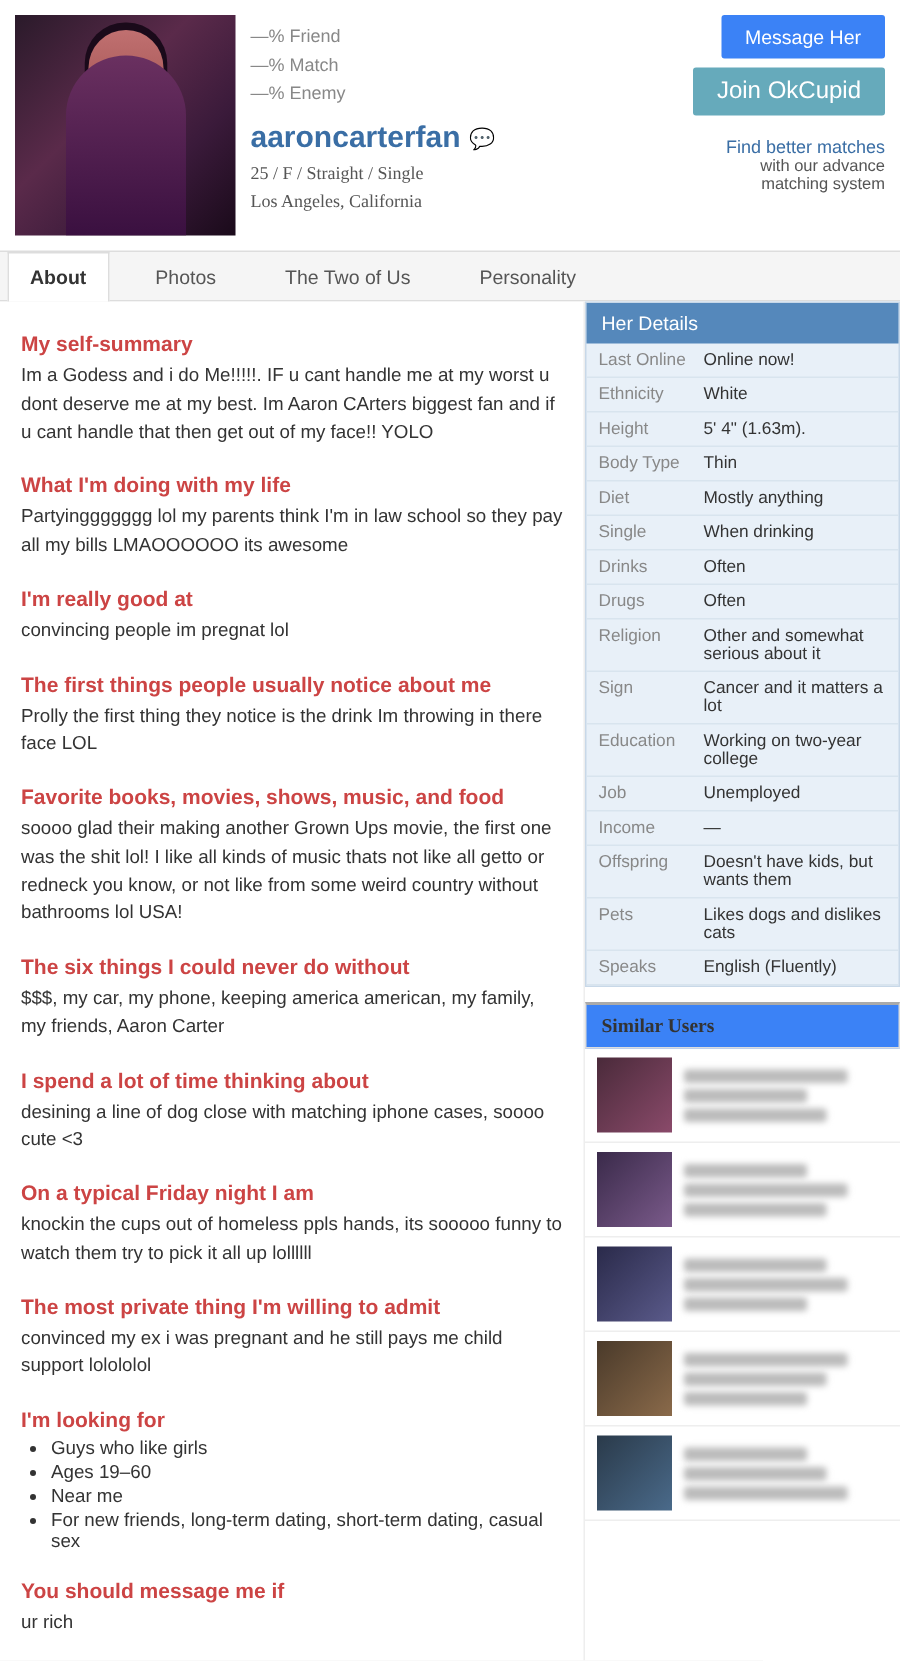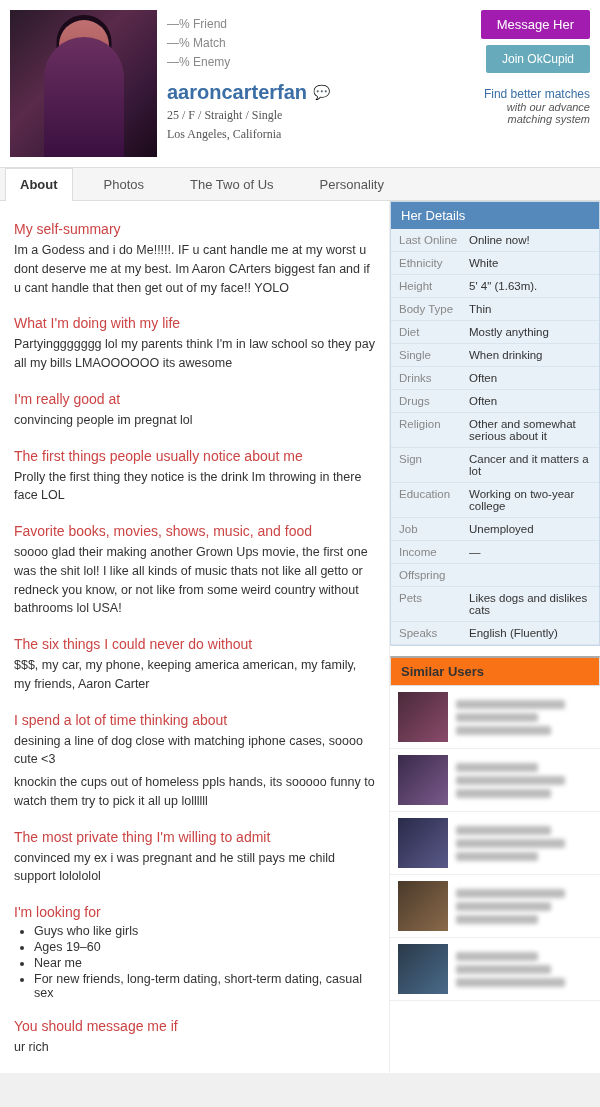--- a/index.html
+++ b/index.html
@@ -10,54 +10,54 @@
     .profile-photo-wrap { position: relative; width: 147px; min-width: 147px; height: 147px; }
     .profile-photo { width: 147px; height: 147px; background: linear-gradient(135deg, #2a1a2a 0%, #5a2a4a 40%, #3a1a3a 70%, #1a0a1a 100%); display: flex; align-items: center; justify-content: center; overflow: hidden; }
     .online-badge { position: absolute; bottom: 0; left: 0; right: 0; background: #2a6; color: #fff; font-size: 12px; font-weight: bold; text-align: center; padding: 3px 0; }
     .profile-info-center { flex: 1; padding-top: 5px; }
     .match-info { color: #888; font-size: 12px; line-height: 1.6; }
     .username-row { display: flex; align-items: center; gap: 6px; margin-top: 8px; }
     .username { font-size: 20px; color: #3a6ea5; font-weight: bold; }
     .msg-icon { color: #aaa; font-size: 14px; }
     .user-meta { font-size: 12px; color: #555; margin-top: 4px; font-family: Liberation Serif, serif; }
     .profile-actions { display: flex; flex-direction: column; gap: 6px; min-width: 120px; align-items: flex-end; }
-    .btn-message { background: #a21caf; color: #fff; border: none; padding: 7px 16px; font-size: 13px; cursor: pointer; border-radius: 2px; white-space: nowrap; }
-    .btn-join { background: #6ab; color: #fff; border: none; padding: 7px 16px; font-size: 12px; cursor: pointer; border-radius: 2px; white-space: nowrap; }
+    .btn-message { background: #3b82f6; color: #fff; border: none; padding: 7px 16px; font-size: 13px; cursor: pointer; border-radius: 2px; white-space: nowrap; }
+    .btn-join { background: #6ab; color: #fff; border: none; padding: 7px 16px; font-size: 16px; cursor: pointer; border-radius: 2px; white-space: nowrap; }
     .find-better { text-align: right; margin-top: 8px; font-size: 11px; }
     .find-better .title { color: #3a6ea5; font-size: 12px; font-weight: normal; }
-    .find-better .sub { color: #555; font-style: italic; }
+    .find-better .sub { color: #555; }
 
     
     .tabs { background: #f5f5f5; border-bottom: 1px solid #ddd; display: flex; gap: 16px; padding-left: 5px; }
     .tab { padding: 8px 14px; font-size: 13px; color: #555; cursor: pointer; border: 1px solid transparent; border-bottom: none; text-decoration: none; }
     .tab.active { background: #fff; border-color: #ddd; border-bottom-color: #fff; color: #333; font-weight: bold; margin-bottom: -1px; }
 
     
     .main { display: flex; gap: 0; background: #fff; }
     .left-col { flex: 1; padding: 12px 14px; border-right: 1px solid #eee; }
     .right-col { width: 210px; min-width: 210px; padding: 0; }
 
     
-    .section-heading { color: #c44; font-size: 14px; font-weight: normal; margin-top: 18px; margin-bottom: 4px; }
+    .section-heading { color: #c44; font-size: 14px; font-weight: bold; margin-top: 18px; margin-bottom: 4px; }
     .section-heading:first-child { margin-top: 8px; }
     .section-body { color: #333; font-size: 12.5px; line-height: 1.5; margin-bottom: 4px; }
 
     
     .looking-list { padding-left: 20px; margin: 4px 0; }
     .looking-list li { font-size: 12.5px; color: #333; margin-bottom: 2px; }
 
     
     .her-details { background: #e8f0f8; border: 1px solid #c8d8e8; margin: 0; }
     .her-details-header { background: #5588bb; color: #fff; font-size: 13px; font-weight: normal; padding: 6px 10px; }
     .detail-row { display: flex; border-bottom: 1px solid #d8e4ee; padding: 5px 8px; }
     .detail-label { color: #888; font-size: 11.5px; width: 70px; min-width: 70px; }
     .detail-value { color: #333; font-size: 11.5px; flex: 1; }
 
     
-    .similar-users-header { background: #f97316; border: 1px solid #ddd; border-top: 2px solid #aaa; font-size: 13px; font-weight: bold; padding: 6px 10px; margin-top: 10px; color: #333; }
+    .similar-users-header { background: #3b82f6; border: 1px solid #ddd; border-top: 2px solid #aaa; font-size: 13px; font-weight: bold; padding: 6px 10px; margin-top: 10px; color: #333; font-family: Liberation Serif, serif; }
     .similar-user-item { display: flex; align-items: center; gap: 8px; padding: 6px 8px; border-bottom: 1px solid #eee; }
     .similar-thumb { width: 50px; height: 50px; background: #ccc; flex-shrink: 0; }
     .similar-thumb-1 { background: linear-gradient(135deg, #4a2a3a, #8a4a6a); }
     .similar-thumb-2 { background: linear-gradient(135deg, #3a2a4a, #7a5a8a); }
     .similar-thumb-3 { background: linear-gradient(135deg, #2a2a4a, #5a5a8a); }
     .similar-thumb-4 { background: linear-gradient(135deg, #4a3a2a, #8a6a4a); }
     .similar-thumb-5 { background: linear-gradient(135deg, #2a3a4a, #4a6a8a); }
     .similar-info { flex: 1; }
     .similar-bar-1 { width: 80%; }
     .similar-bar-2 { width: 60%; }
@@ -141,20 +141,21 @@
 
     <div class="section-heading">Favorite books, movies, shows, music, and food</div>
     <div class="section-body">soooo glad their making another Grown Ups movie, the first one was the shit lol! I like all kinds of music thats not like all getto or redneck you know, or not like from some weird country without bathrooms lol USA!</div>
 
     <div class="section-heading">The six things I could never do without</div>
     <div class="section-body">$$$, my car, my phone, keeping america american, my family, my friends, Aaron Carter</div>
 
     <div class="section-heading">I spend a lot of time thinking about</div>
     <div class="section-body">desining a line of dog close with matching iphone cases, soooo cute &lt;3</div>
 
+    <div class="section-heading">On a typical Friday night I am</div>
     <div class="section-body">knockin the cups out of homeless ppls hands, its sooooo funny to watch them try to pick it all up lollllll</div>
 
     <div class="section-heading">The most private thing I'm willing to admit</div>
     <div class="section-body">convinced my ex i was pregnant and he still pays me child support lolololol</div>
 
     <div class="section-heading">I'm looking for</div>
     <ul class="looking-list">
       <li>Guys who like girls</li>
       <li>Ages 19–60</li>
       <li>Near me</li>
@@ -217,20 +218,21 @@
           <div class="detail-row">
             <span class="detail-label">Job</span>
             <span class="detail-value">Unemployed</span>
           </div>
           <div class="detail-row">
             <span class="detail-label">Income</span>
             <span class="detail-value">—</span>
           </div>
           <div class="detail-row">
             <span class="detail-label">Offspring</span>
+            <span class="detail-value">Doesn't have kids, but wants them</span>
           </div>
           <div class="detail-row">
             <span class="detail-label">Pets</span>
             <span class="detail-value">Likes dogs and dislikes cats</span>
           </div>
           <div class="detail-row">
             <span class="detail-label">Speaks</span>
             <span class="detail-value">English (Fluently)</span>
           </div>
         </div>

